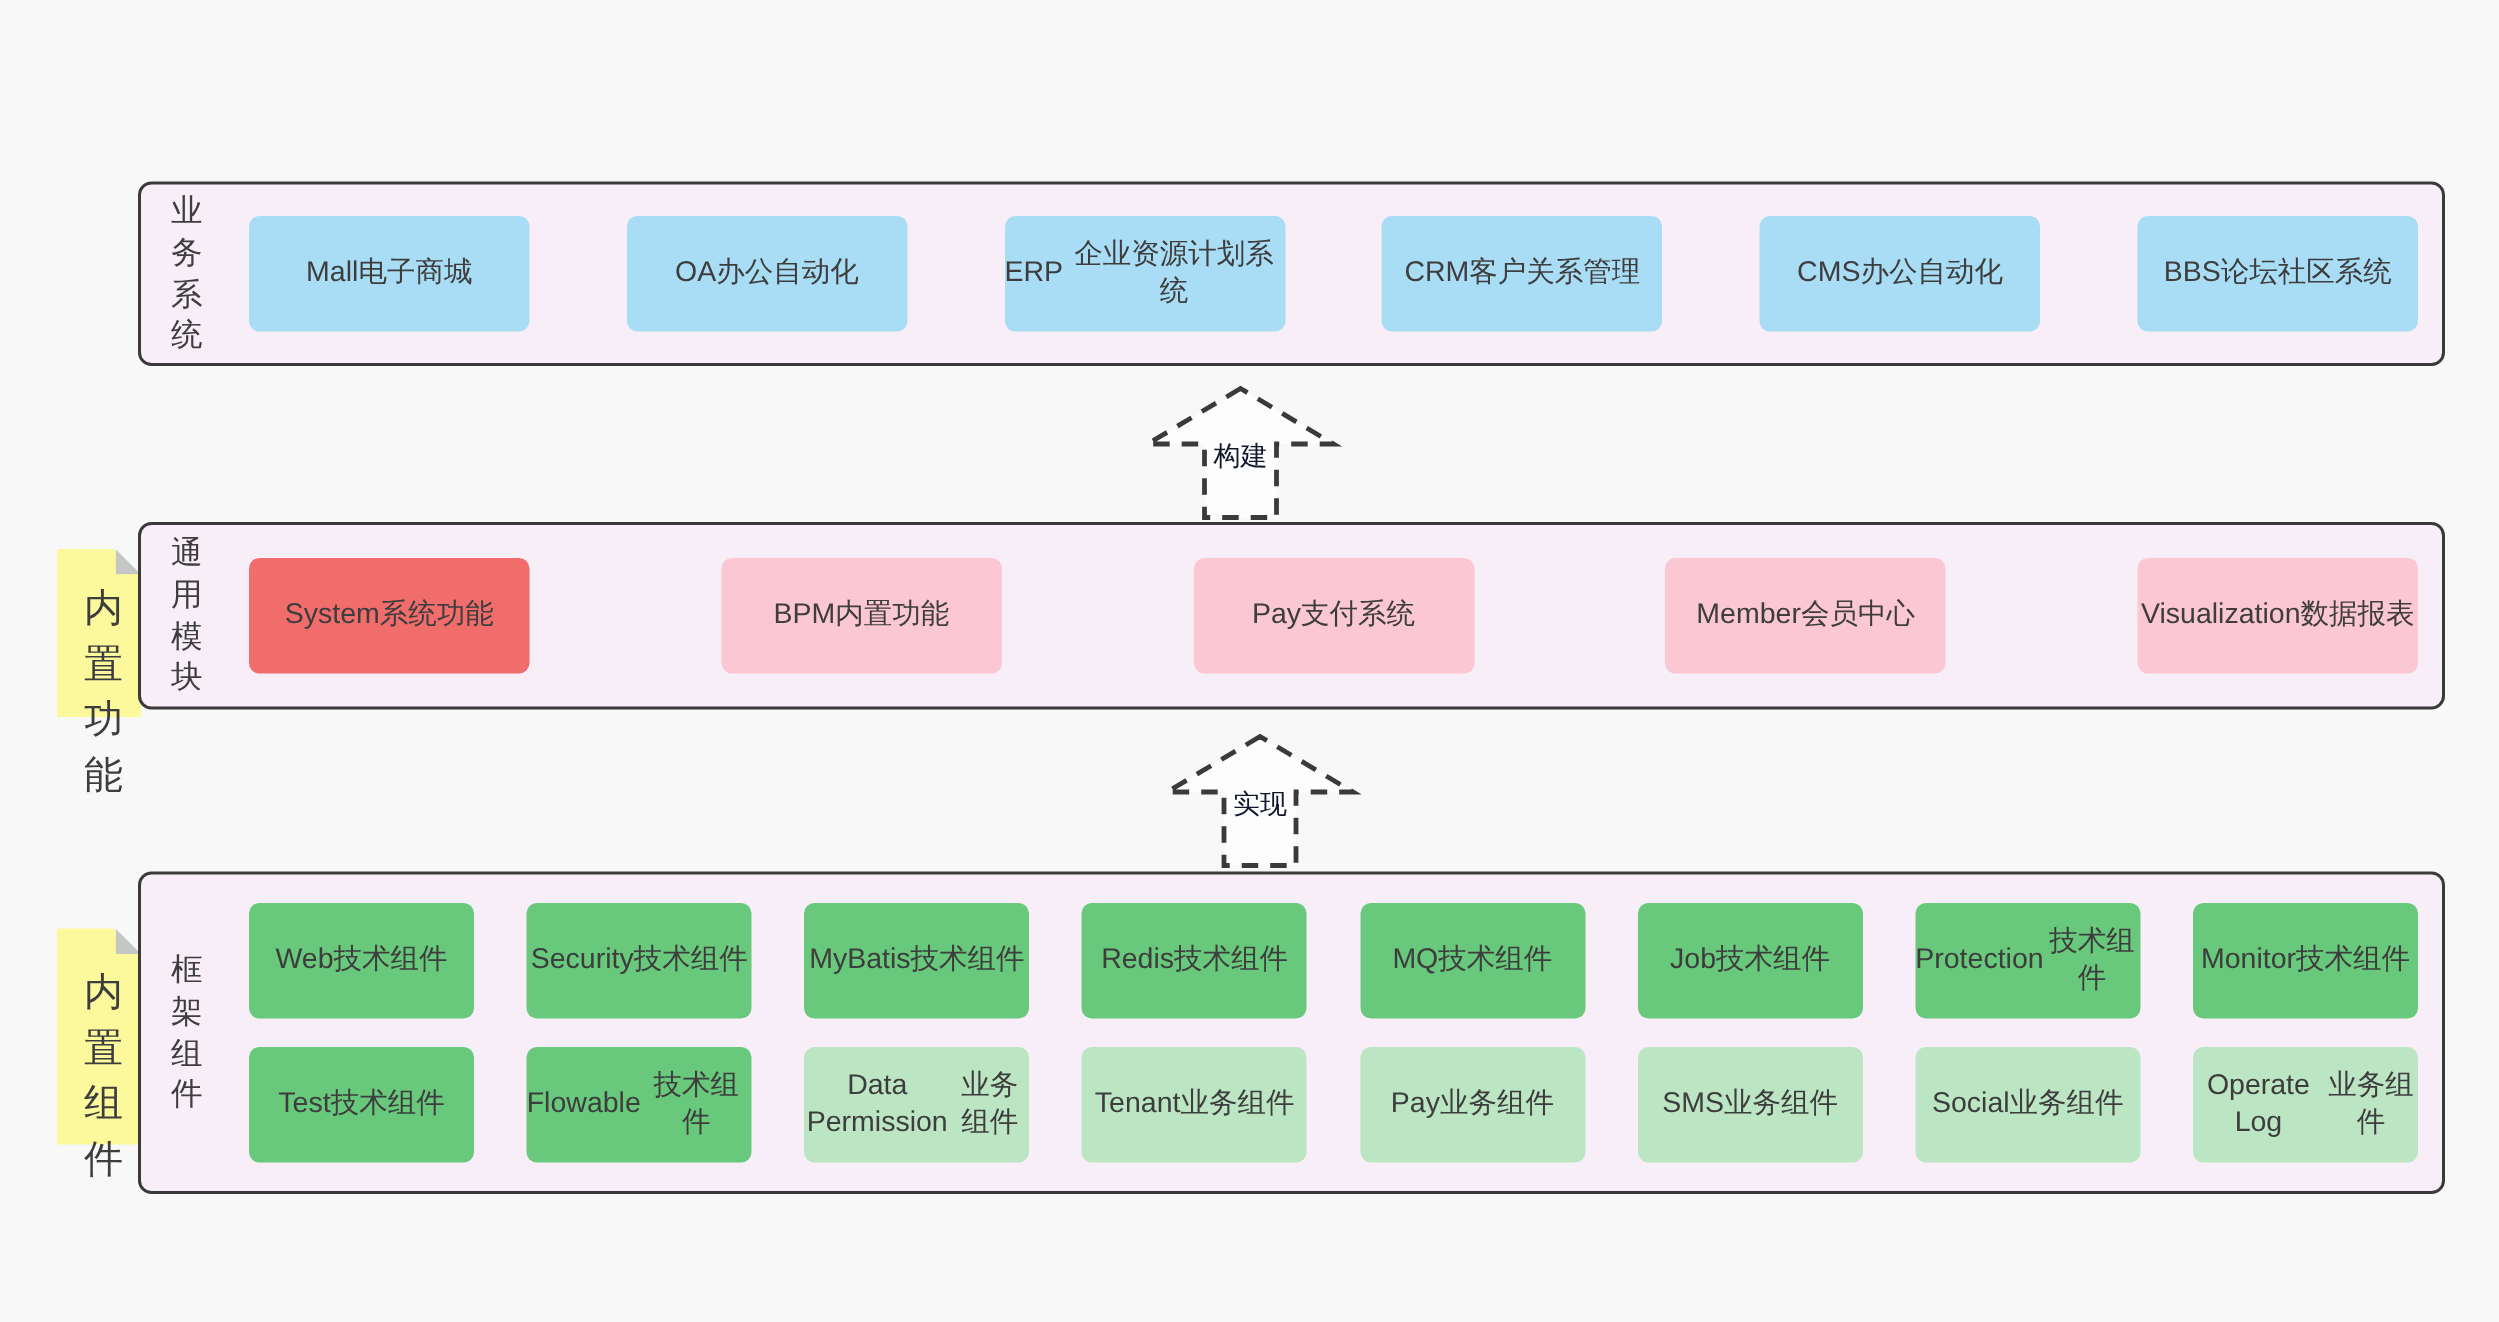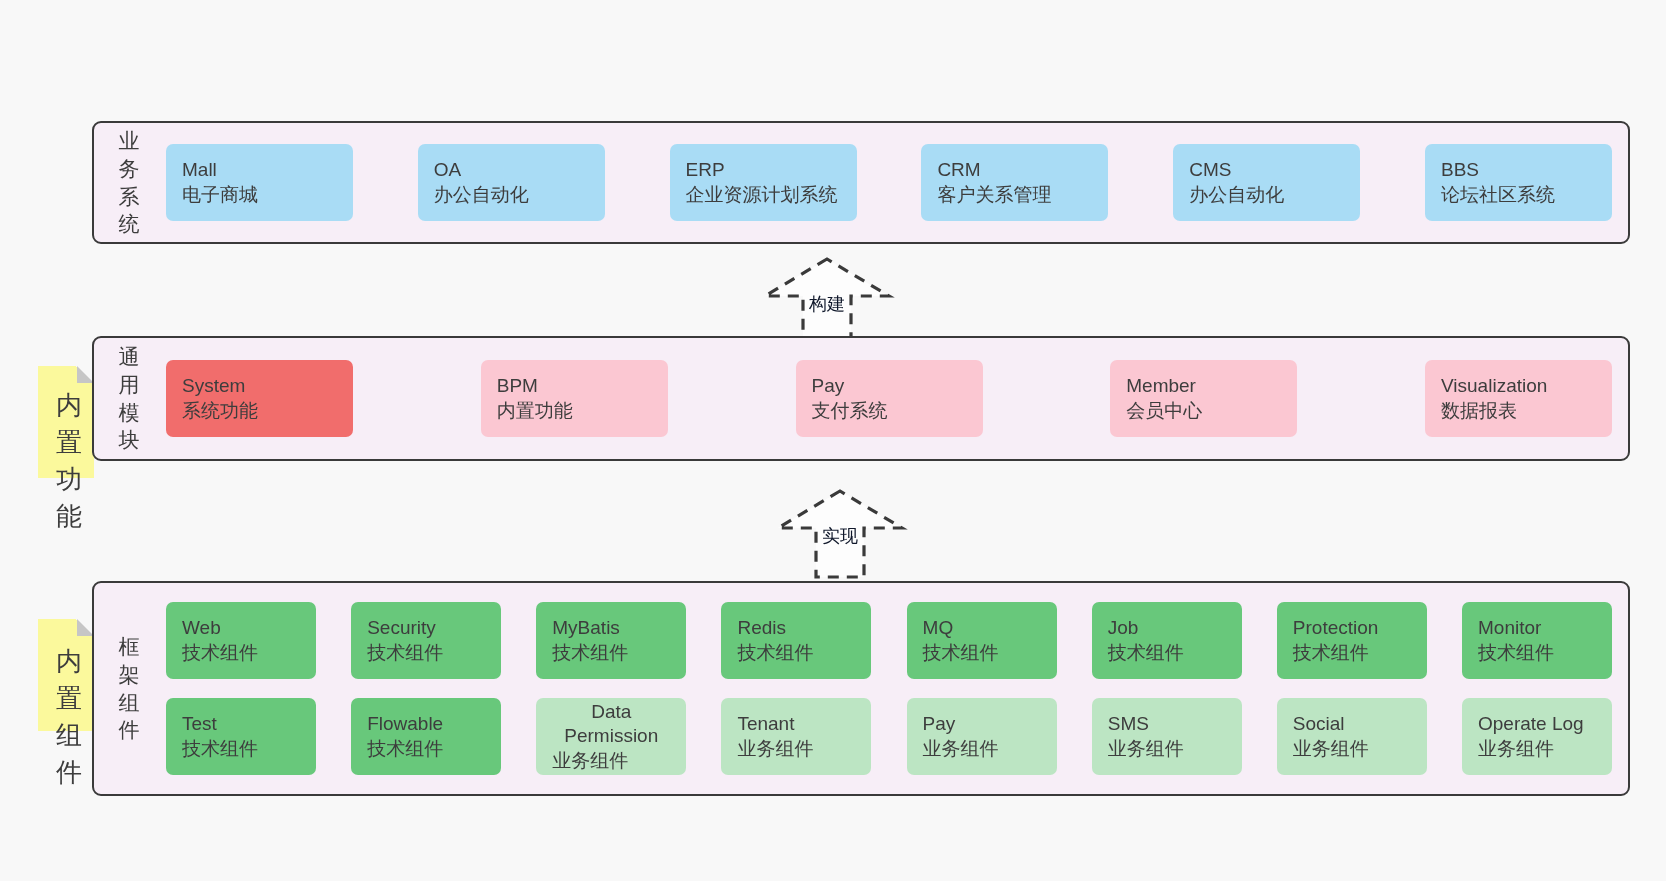--- a/index.html
+++ b/index.html
@@ -9,53 +9,53 @@
   .band{
     position:absolute;left:92px;width:1538px;
     background:var(--container_bg);
     border:2px solid var(--container_border);
     border-radius:9px;
     box-sizing:border-box;
     display:flex;align-items:center;
     padding:0 16px 0 12px;
   }
   #band-business{top:121px;height:123px;}
-  #band-modules{top:336px;height:125px;}
+  #band-modules{top:348px;height:125px;}
   #band-components{top:581px;height:215px;}
 
   .vlabel{
     width:30px;margin:0 22px 0 8px;flex-shrink:0;
     font-size:21px;line-height:1.32;color:var(--text);
-    word-break:break-all;text-align:center;
+    word-break:break-all;
   }
   .rows{flex:1;display:flex;flex-direction:column;gap:19px;}
   .row{display:flex;justify-content:space-between;}
 
   .box{
     height:77px;border-radius:7px;
-    display:flex;flex-direction:column;justify-content:center;align-items:flex-start;
+    display:flex;flex-direction:row;justify-content:center;align-items:center;
     text-align:center;color:var(--text);
     font-size:19px;line-height:1.28;
-    box-sizing:border-box;padding:2px 16px;
+    box-sizing:border-box;padding:2px 0;
   }
   .cols-6 .box{width:187px;}
   .cols-8 .box{width:150px;}
   .v-blue{background:var(--blue);}
   .v-red{background:var(--red);}
   .v-pink{background:var(--pink);}
   .v-green{background:var(--green);}
   .v-lightgreen{background:var(--lightgreen);}
 
   .sticky{
     position:absolute;left:38px;width:56px;
     background:linear-gradient(225deg, var(--page_bg) 13px, var(--sticky_yellow) 13px);
     box-sizing:border-box;
   }
   #sticky-features{top:366px;height:112px;}
-  #sticky-components{top:619px;height:112px;}
+  #sticky-components{top:619px;height:144px;}
   .sticky .fold{
     position:absolute;top:0;right:0;width:17px;height:17px;
     background:var(--sticky_fold);
     clip-path:polygon(0 0,100% 100%,0 100%);
   }
   .sticky .stext{
     margin:21px auto 0;width:20px;
     font-size:26px;line-height:1.42;color:var(--text);
     word-break:break-all;text-align:center;
   }

